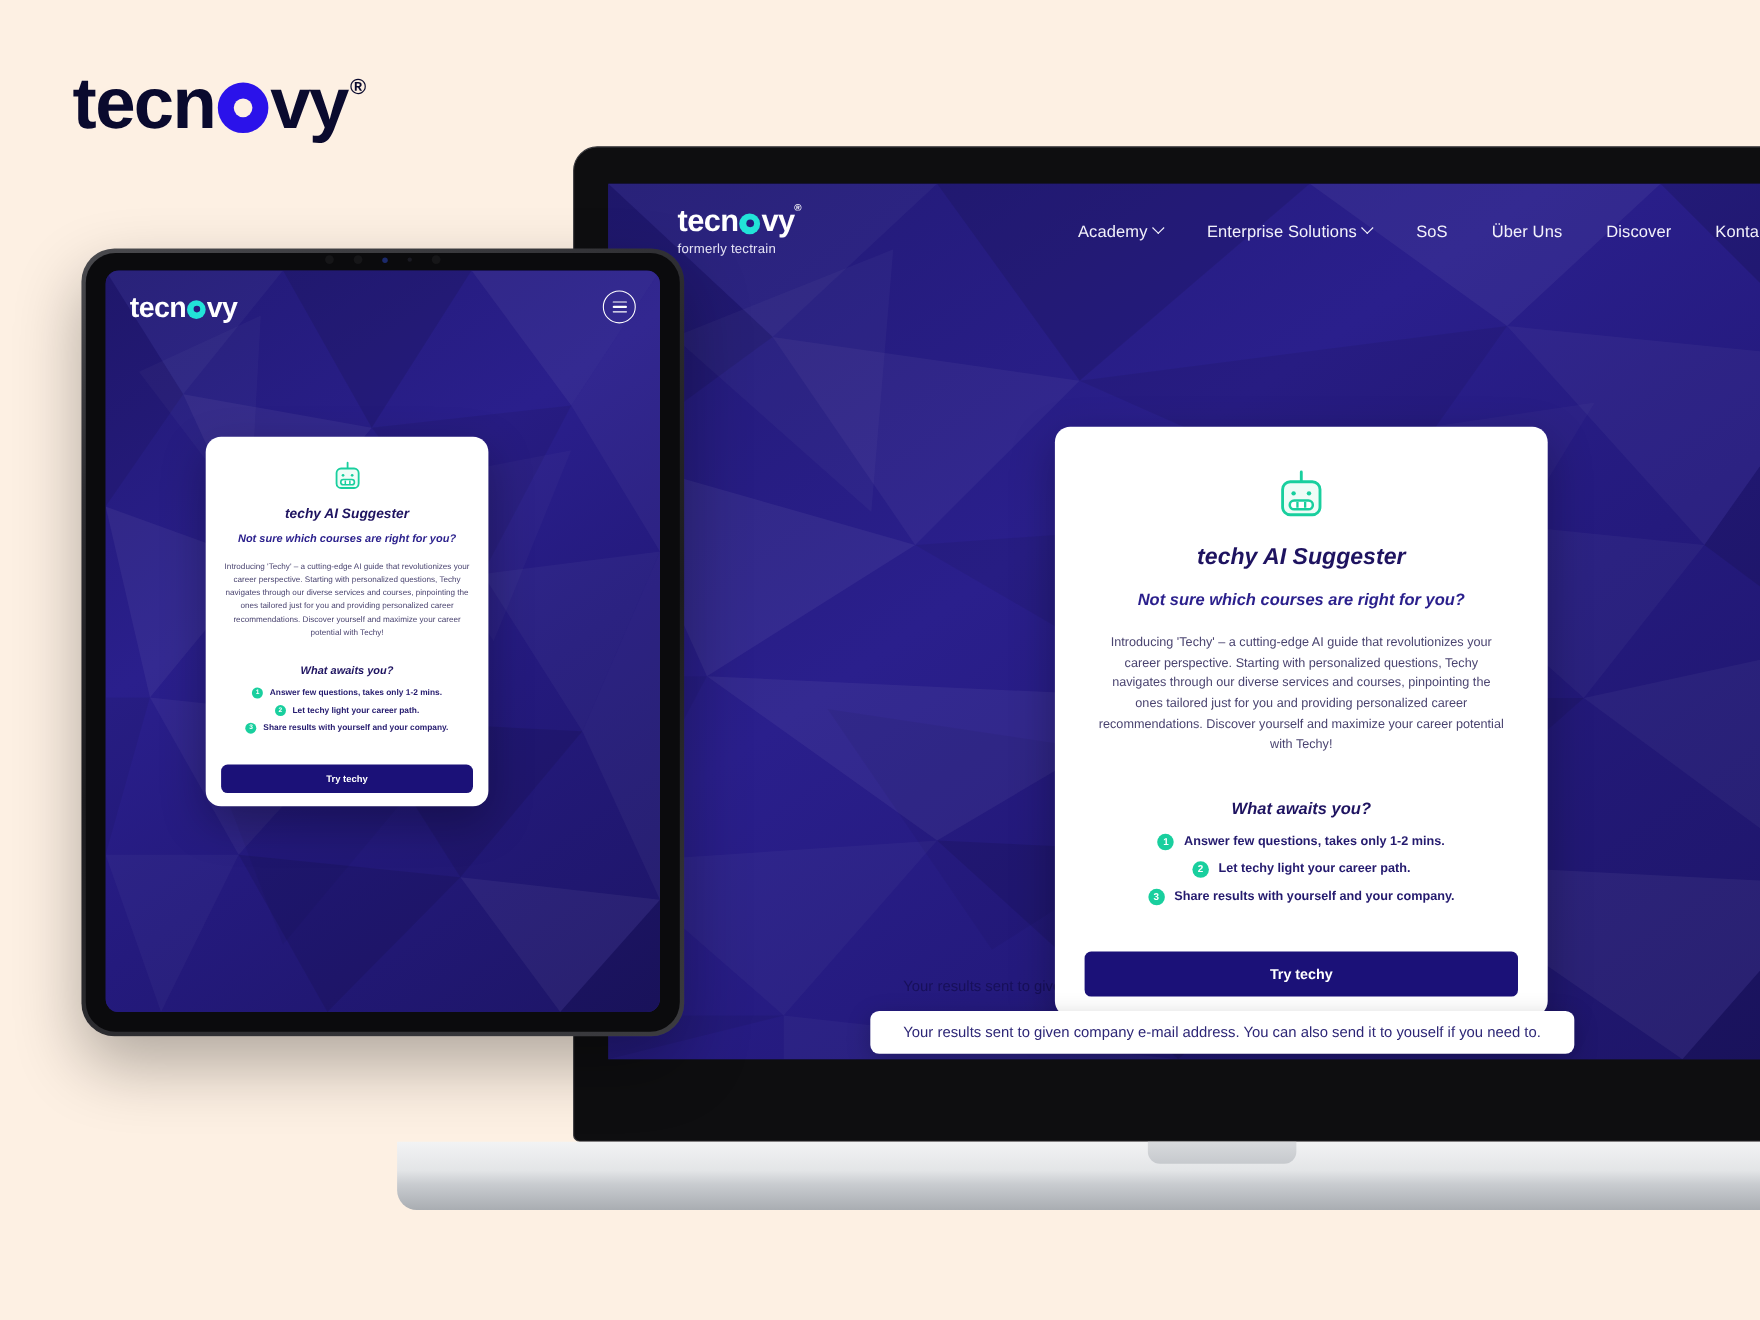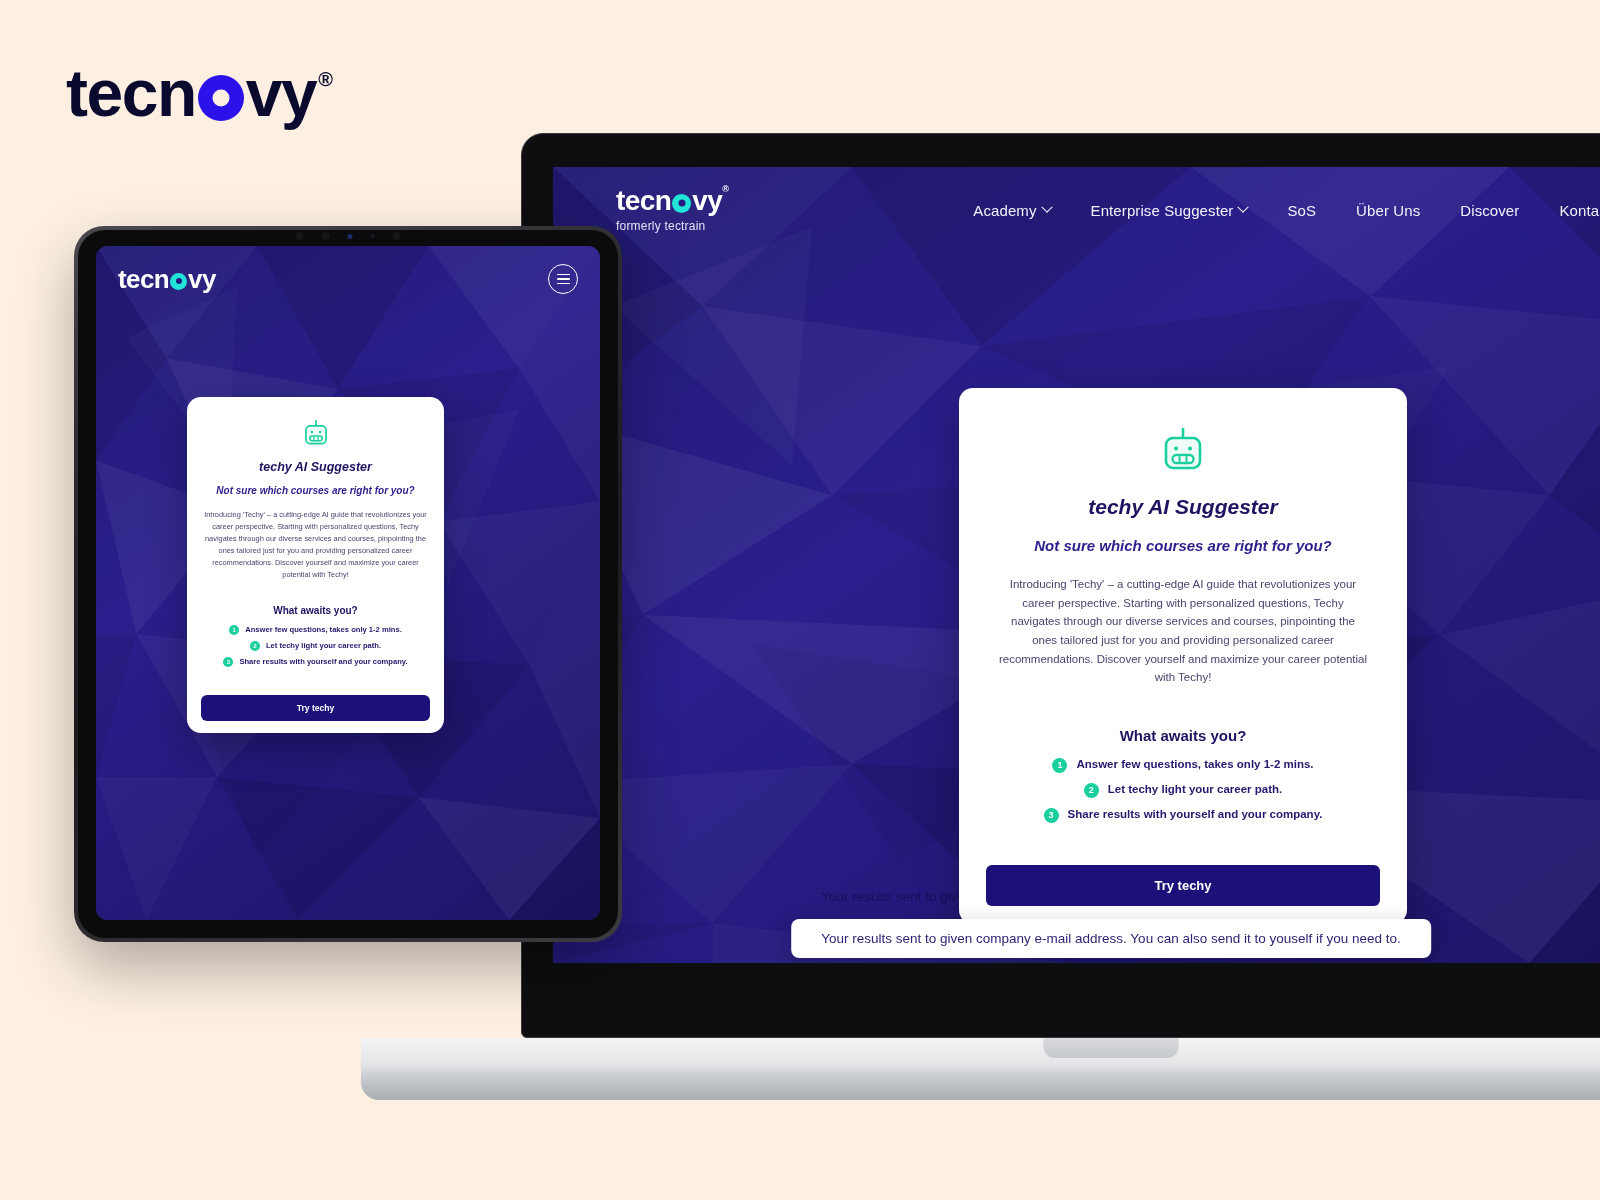--- a/index.html
+++ b/index.html
@@ -156,23 +156,23 @@
   .suggester-card {
     background: #ffffff;
     border-radius: 14px;
     position: absolute;
     z-index: 4;
     box-shadow: 0 14px 40px rgba(0,0,0,.28);
   }
   .card-title { color: #1e1360; font-weight: 700; text-align: center; font-style: italic; }
   .card-sub { color: #2a1f8c; font-weight: 700; text-align: center; font-style: italic; }
   .card-body { color: #4a4470; text-align: center; }
-  .awaits-title { color: #1e1360; font-weight: 700; text-align: center; }
+  .awaits-title { color: #1e1360; font-weight: 700; text-align: center; font-style: italic; }
   .awaits-list { list-style: none; }
-  .awaits-item { display: flex; align-items: flex-start; justify-content: center; }
+  .awaits-item { display: flex; align-items: center; justify-content: center; }
   .num-badge {
     background: #19cf9e; color: #ffffff; border-radius: 50%;
     display: inline-flex; align-items: center; justify-content: center;
     font-weight: 700; flex: none;
   }
   .awaits-text { color: #241a6e; font-weight: 600; }
   .try-btn {
     background: #1b1178; color: #ffffff; border: none; border-radius: 6px;
     width: 100%; font-weight: 600; cursor: pointer; display: block;
   }
@@ -347,21 +347,21 @@
           </div>
           <div class="sub">formerly tectrain</div>
         </div>
 
         <nav id="laptop-nav-links">
           <span class="nav-link">
             <span>Academy</span>
             <i class="chev"></i>
           </span>
           <span class="nav-link">
-            <span>Enterprise Suggester</span>
+            <span>Enterprise Solutions</span>
             <i class="chev"></i>
           </span>
           <span class="nav-link">
             <span>SoS</span>
           </span>
           <span class="nav-link">
             <span>Über Uns</span>
           </span>
           <span class="nav-link">
             <span>Discover</span>

